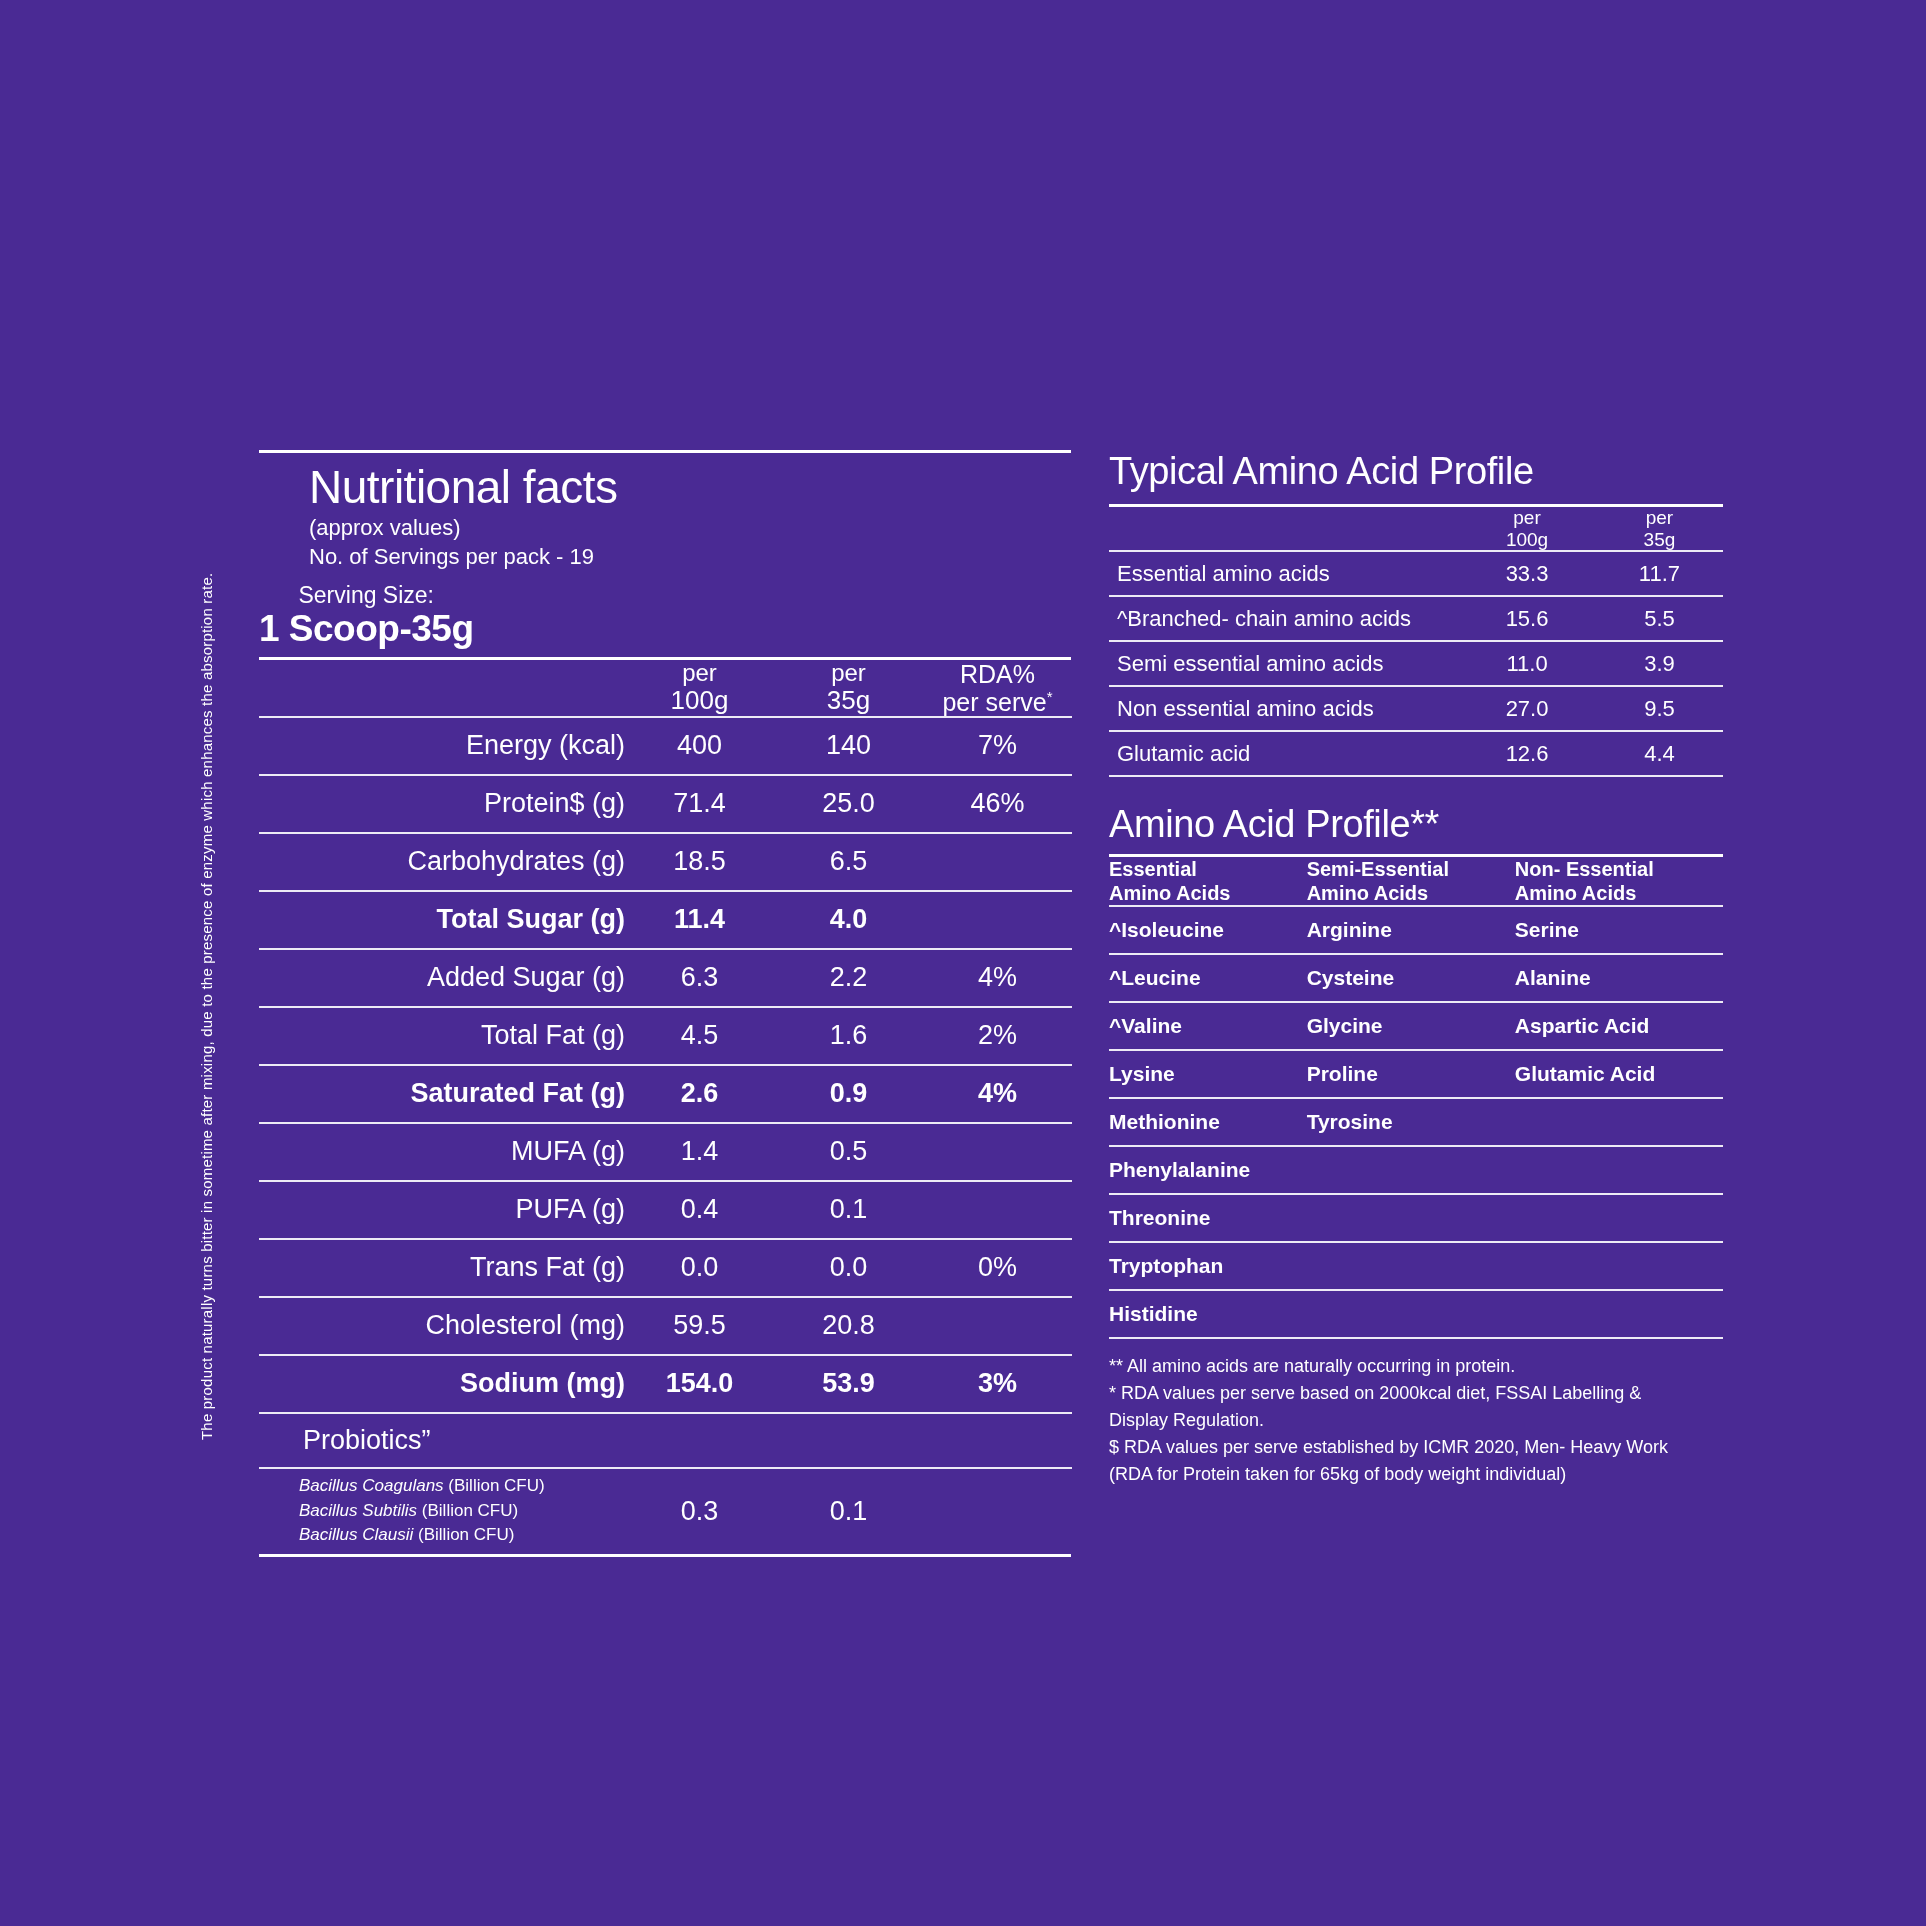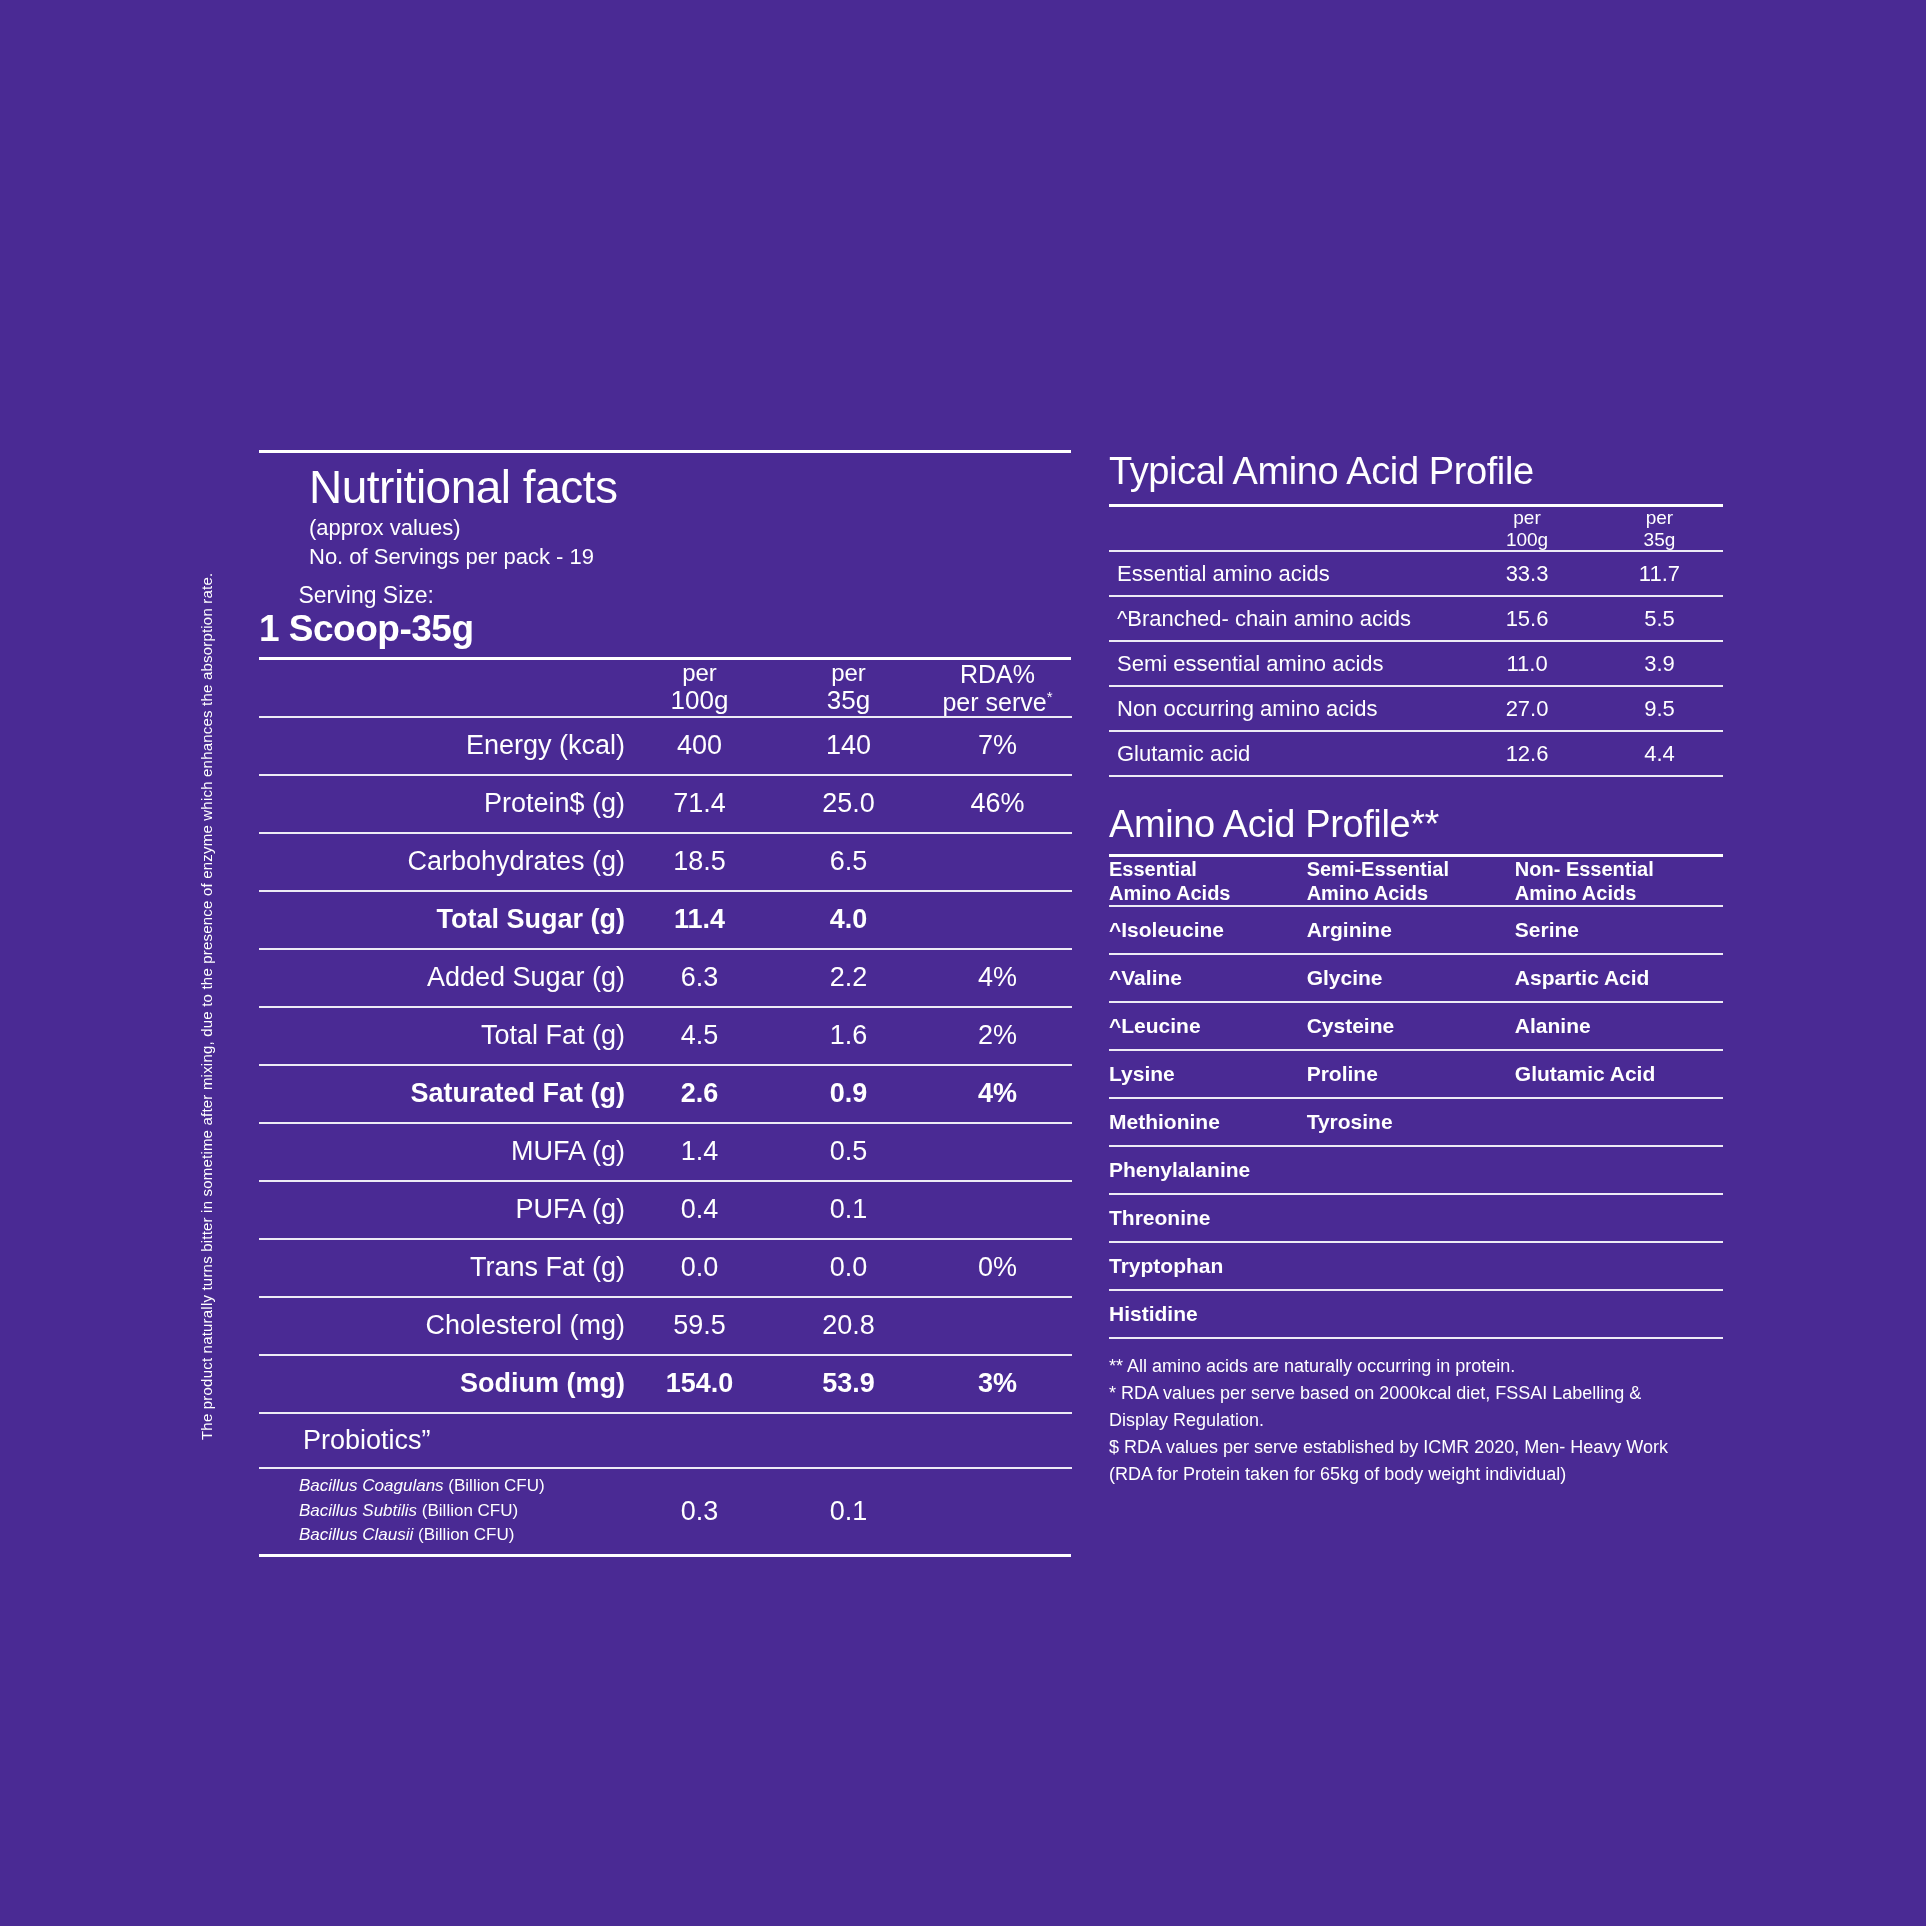--- a/index.html
+++ b/index.html
@@ -402,21 +402,21 @@
           <td class="nm">^Branched- chain amino acids</td>
           <td class="v">15.6</td>
           <td class="v">5.5</td>
         </tr>
         <tr class="ta-row">
           <td class="nm">Semi essential amino acids</td>
           <td class="v">11.0</td>
           <td class="v">3.9</td>
         </tr>
         <tr class="ta-row">
-          <td class="nm">Non occurring amino acids</td>
+          <td class="nm">Non essential amino acids</td>
           <td class="v">27.0</td>
           <td class="v">9.5</td>
         </tr>
         <tr class="ta-row">
           <td class="nm">Glutamic acid</td>
           <td class="v">12.6</td>
           <td class="v">4.4</td>
         </tr>
       </tbody>
     </table>
@@ -439,28 +439,28 @@
 Amino Acids</td>
           <td style="white-space:pre-line">Non- Essential
 Amino Acids</td>
         </tr>
         <tr class="aa-row">
           <td>^Isoleucine</td>
           <td>Arginine</td>
           <td>Serine</td>
         </tr>
         <tr class="aa-row">
+          <td>^Leucine</td>
+          <td>Cysteine</td>
+          <td>Alanine</td>
+        </tr>
+        <tr class="aa-row">
           <td>^Valine</td>
           <td>Glycine</td>
           <td>Aspartic Acid</td>
-        </tr>
-        <tr class="aa-row">
-          <td>^Leucine</td>
-          <td>Cysteine</td>
-          <td>Alanine</td>
         </tr>
         <tr class="aa-row">
           <td>Lysine</td>
           <td>Proline</td>
           <td>Glutamic Acid</td>
         </tr>
         <tr class="aa-row">
           <td>Methionine</td>
           <td>Tyrosine</td>
           <td></td>

